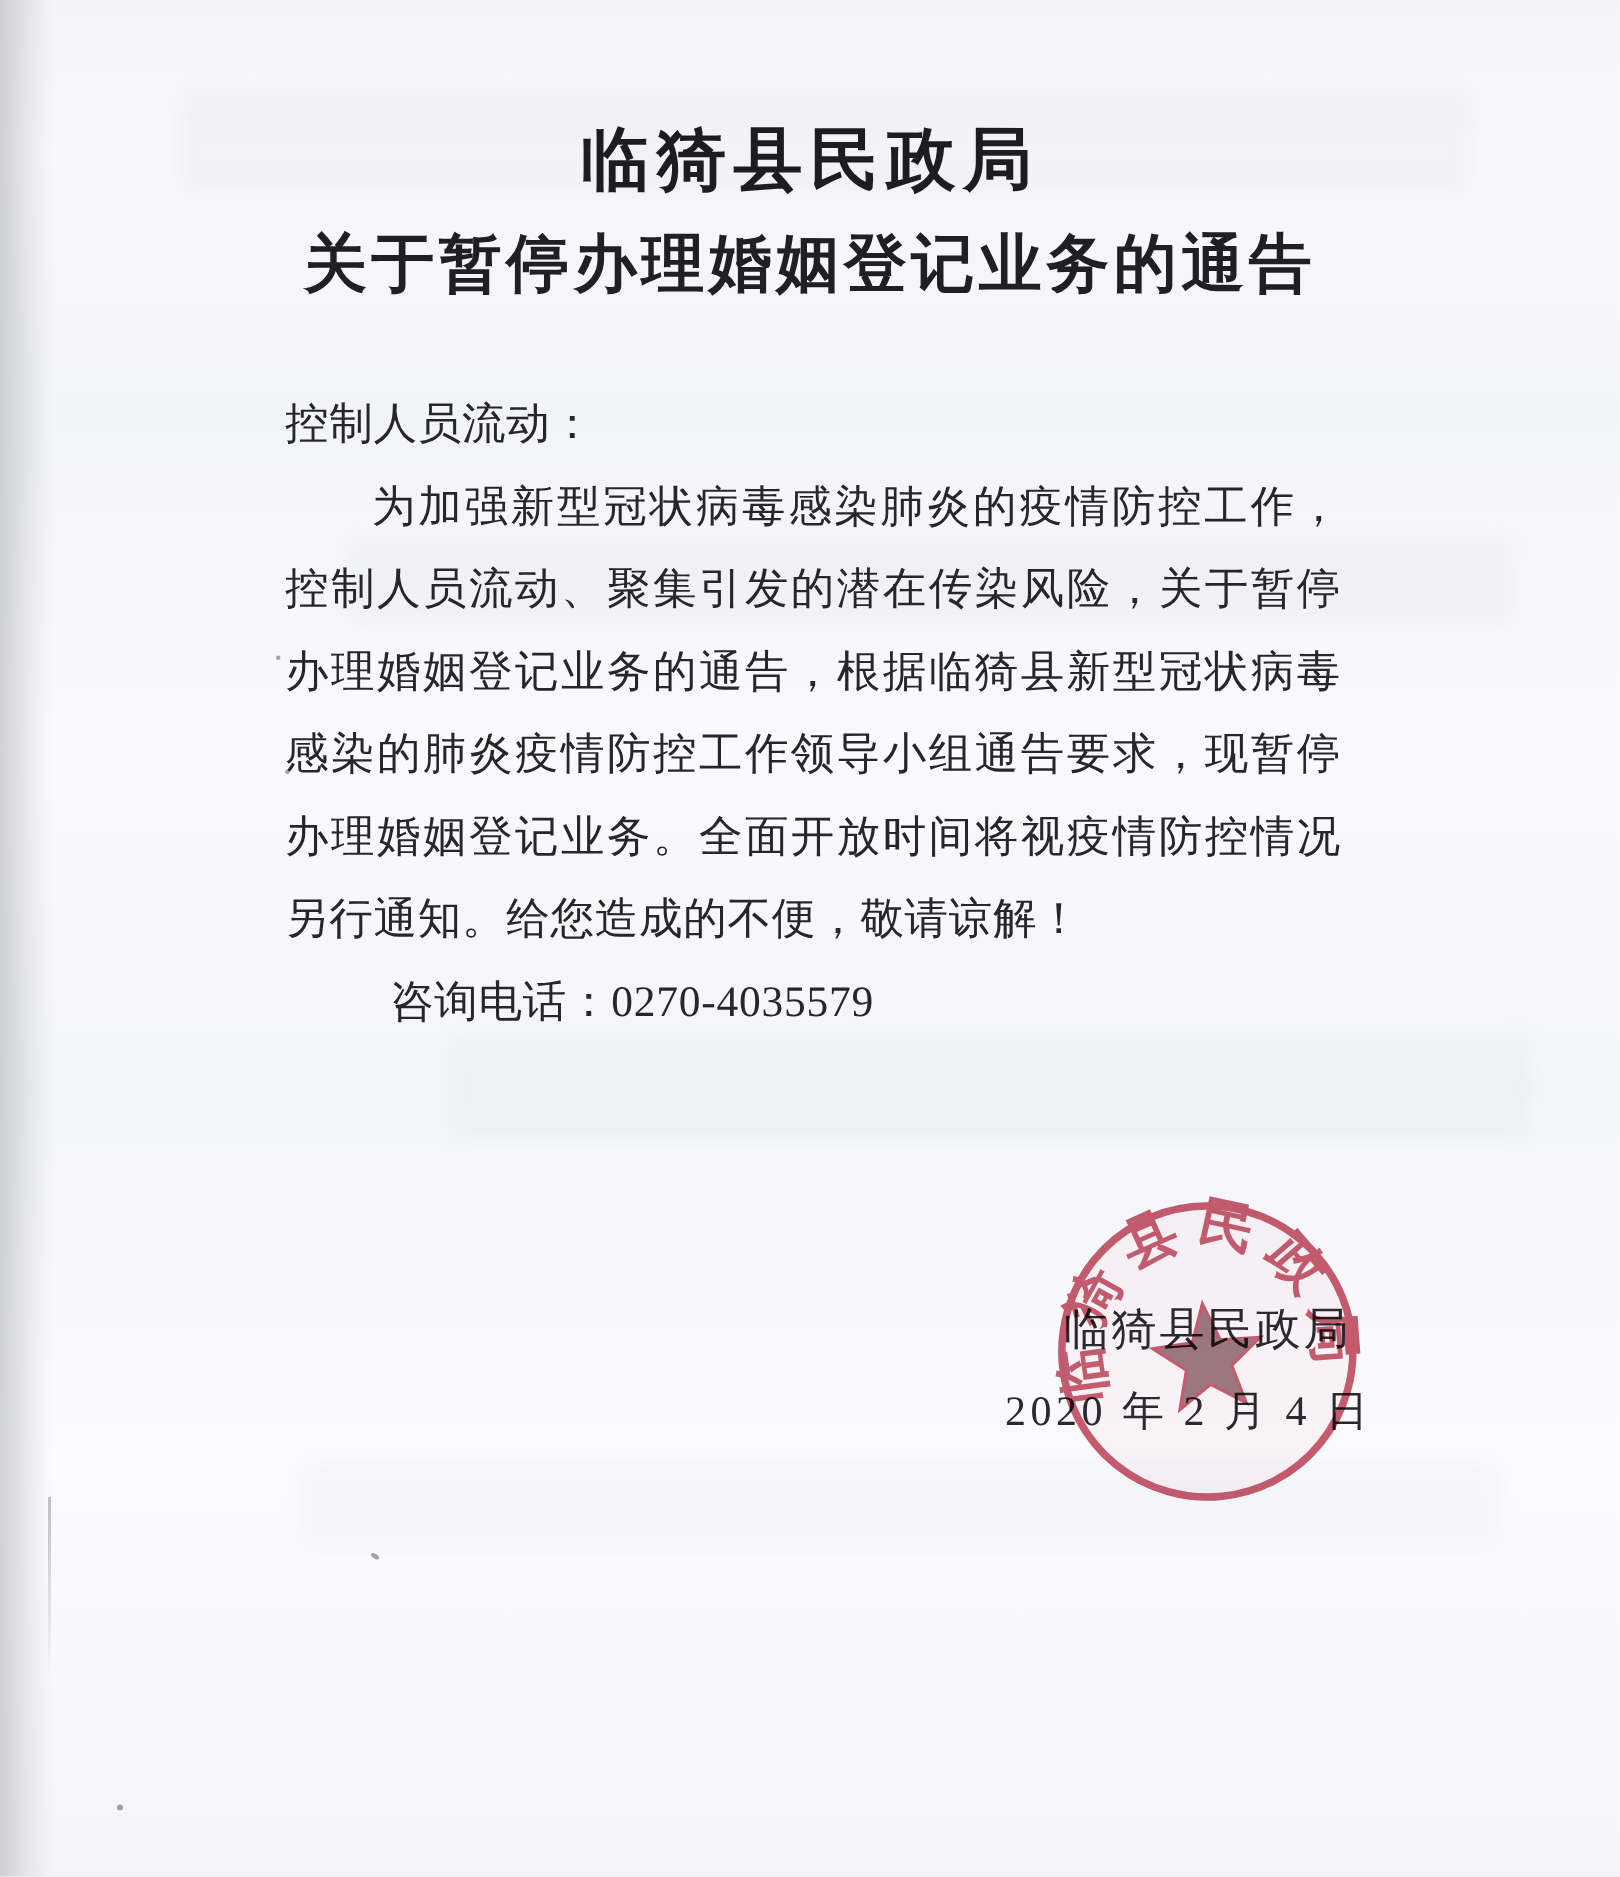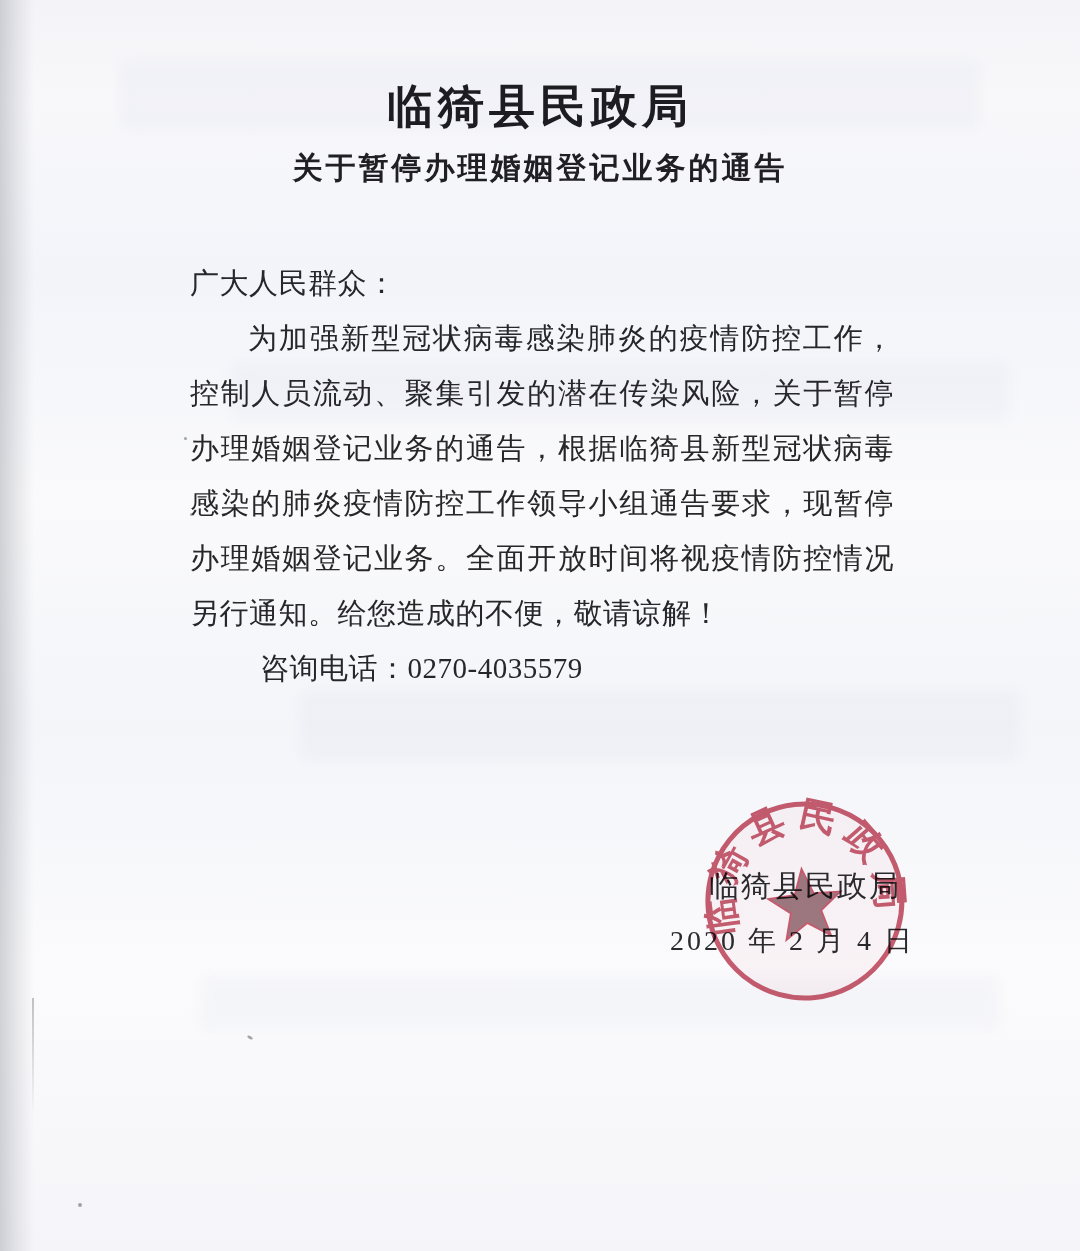--- a/index.html
+++ b/index.html
@@ -33,21 +33,21 @@
   .sp3 { left:78px;  top:1203px; width:4px; height:4px; }
   .sp4 { left:247px; top:1036px; width:6px; height:3px; transform:rotate(30deg); }
 
   .org-title {
     position:absolute; top:76px; left:0; right:0;
     text-align:center; font-size:46px; font-weight:bold;
     color:#1d1d21; letter-spacing:5px;
   }
   .subject-title {
     position:absolute; top:148px; left:0; right:0;
-    text-align:center; font-size:30px; font-weight:bold;
+    text-align:center; font-size:42px; font-weight:bold;
     color:#202024; letter-spacing:3px;
   }
   .body-block {
     position:absolute; left:190px; top:256px; width:704px;
     font-size:29px; line-height:55px; letter-spacing:.5px;
   }
   .salutation { }
   .paragraph { text-indent:2em; text-align:justify; }
   .contact { padding-left:70px; }
 
@@ -77,21 +77,21 @@
   <div class="band b4"></div>
   <div class="speck sp1"></div>
   <div class="speck sp2"></div>
   <div class="speck sp3"></div>
   <div class="speck sp4"></div>
 
   <div class="org-title">临猗县民政局</div>
   <div class="subject-title">关于暂停办理婚姻登记业务的通告</div>
 
   <div class="body-block">
-    <div class="salutation">广大人民群众：</div>
+    <div class="salutation">控制人员流动：</div>
     <div class="paragraph">为加强新型冠状病毒感染肺炎的疫情防控工作，控制人员流动、聚集引发的潜在传染风险，关于暂停办理婚姻登记业务的通告，根据临猗县新型冠状病毒感染的肺炎疫情防控工作领导小组通告要求，现暂停办理婚姻登记业务。全面开放时间将视疫情防控情况另行通知。给您造成的不便，敬请谅解！</div>
     <div class="contact">咨询电话：0270-4035579</div>
   </div>
 
   <div class="signature">临猗县民政局</div>
   <div class="date">2020 年 2 月 4 日</div>
 
   <div class="stamp">
     <svg width="210" height="214" viewBox="0 0 210 214">
       <defs>

